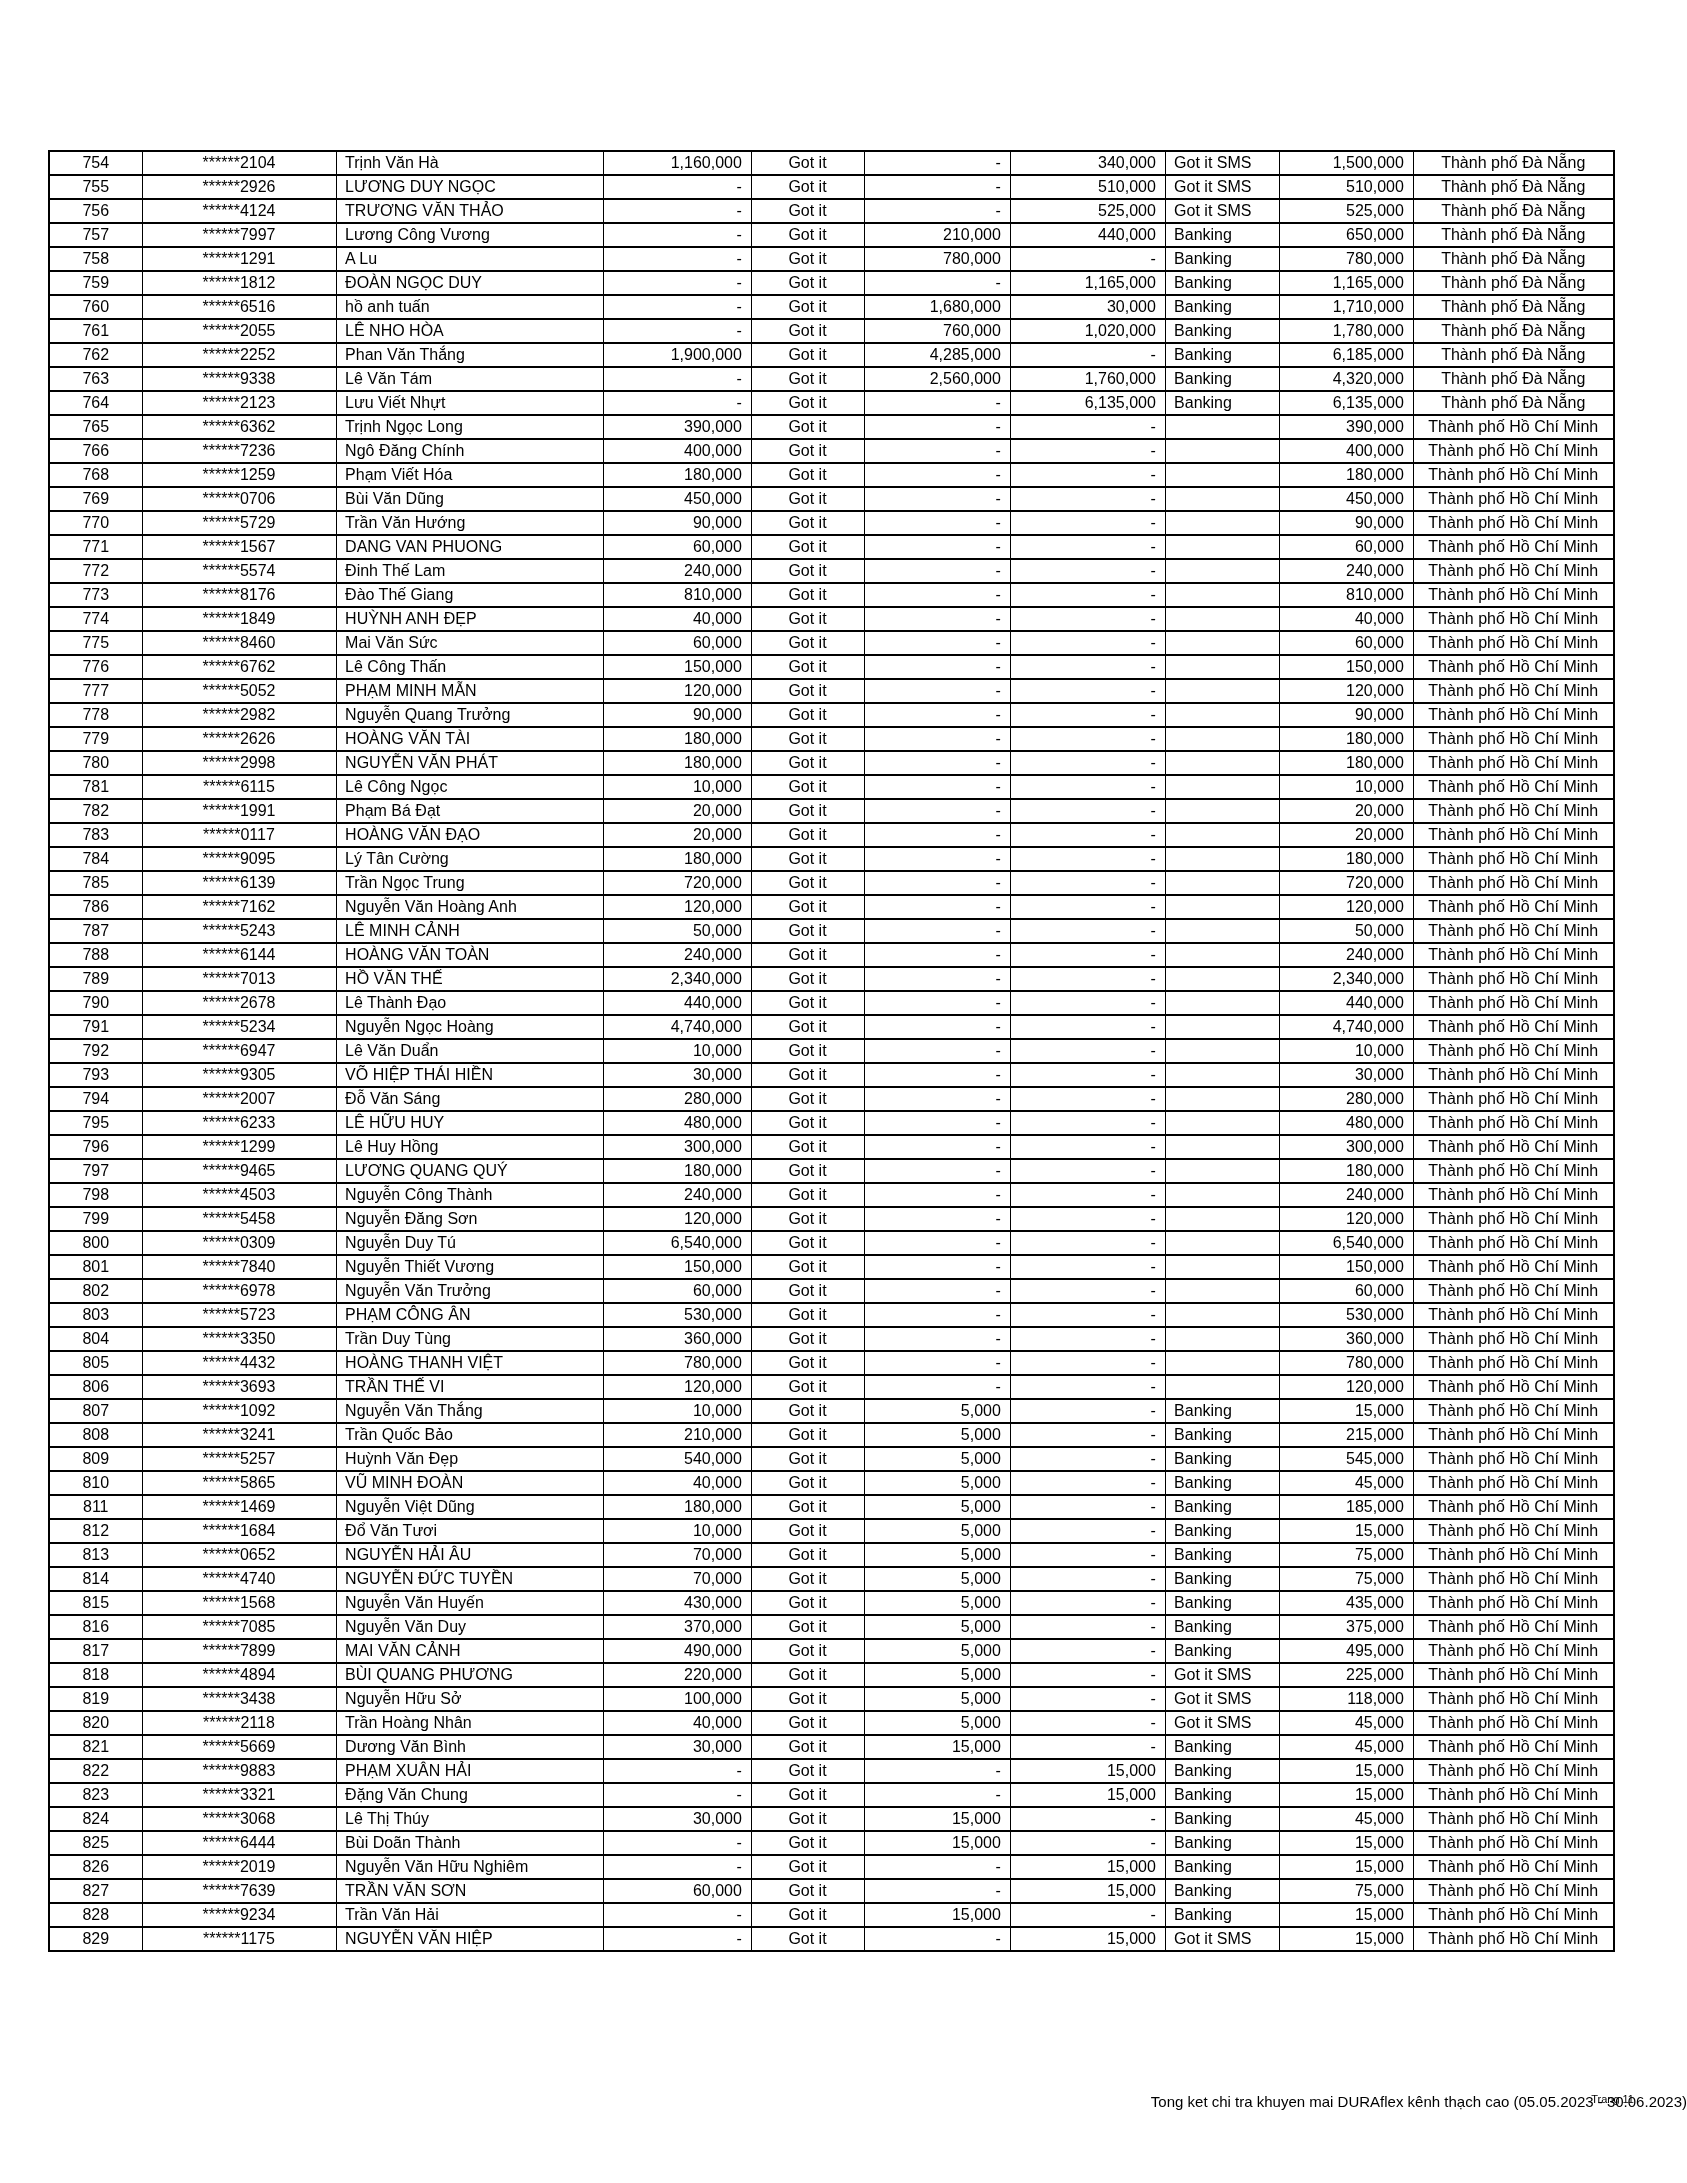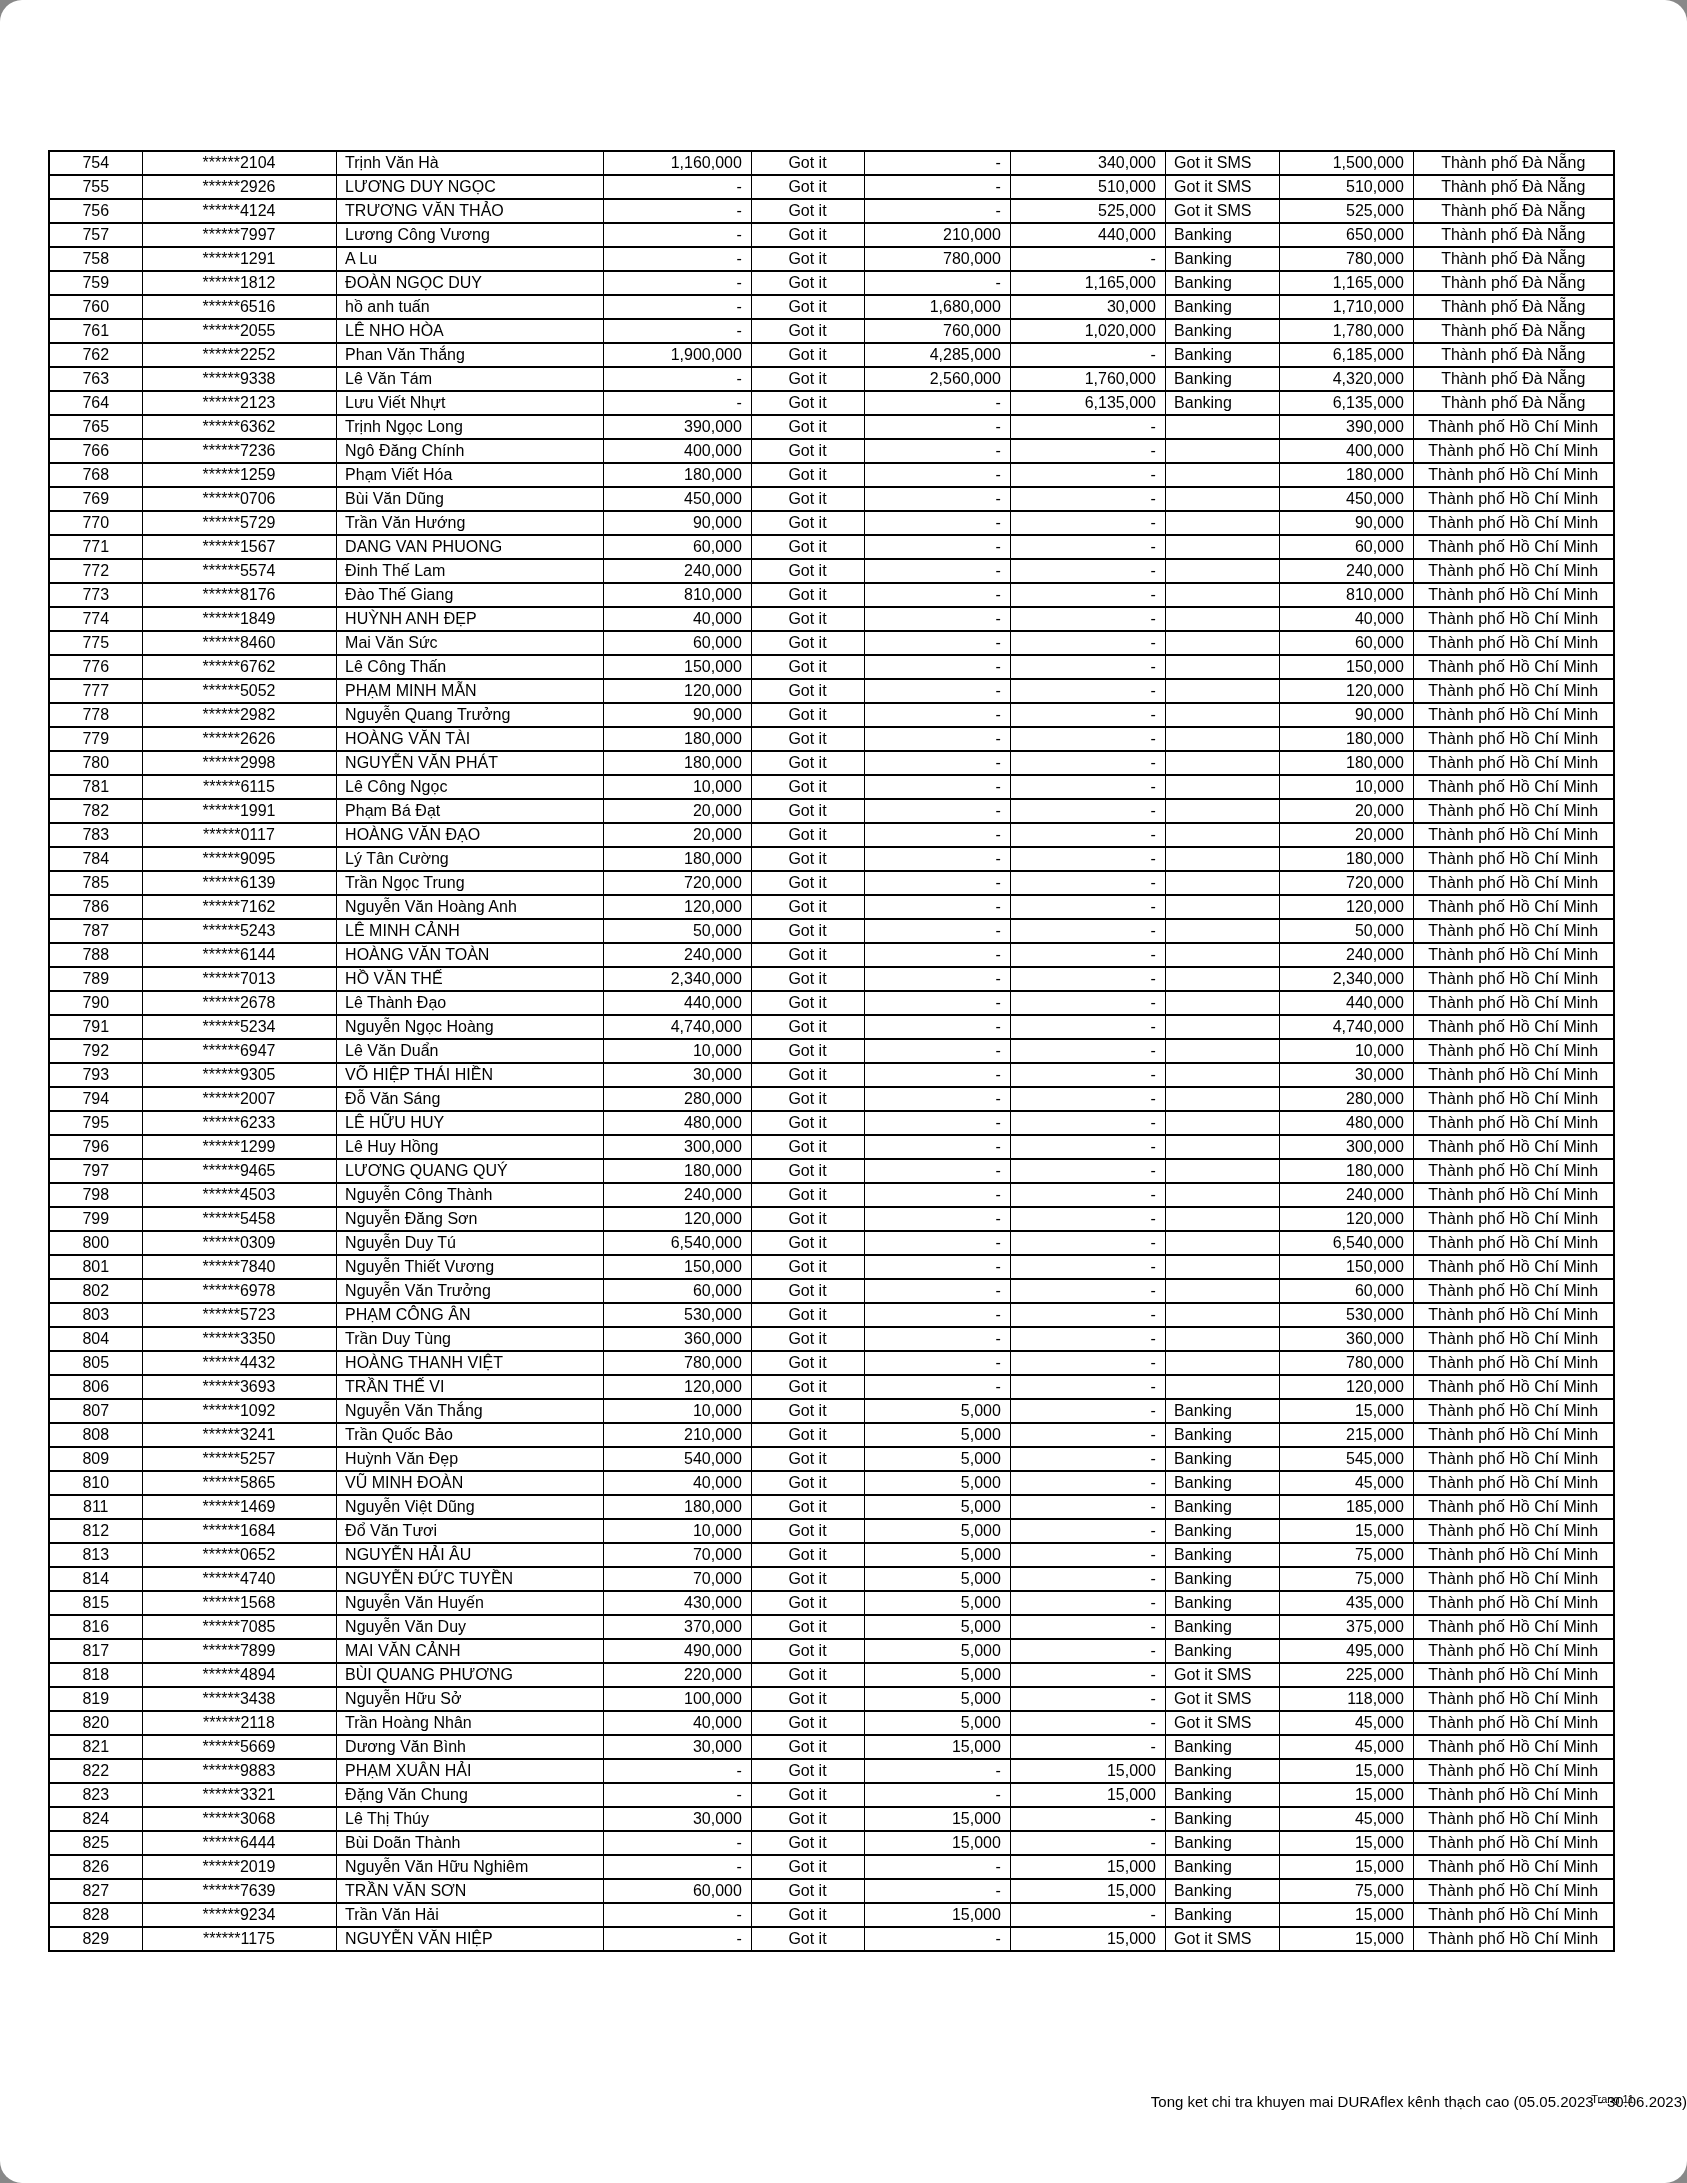--- a/index.html
+++ b/index.html
@@ -4,21 +4,20 @@
 <style>
   html, body { margin: 0; padding: 0; background: #888; }
   .page {
     position: relative;
     width: 1687px;
     height: 2183px;
     background: #ffffff;
     font-family: "Liberation Sans", sans-serif;
     color: #000;
     overflow: hidden;
-    border-radius: 22px;
   }
   table.payout {
     position: absolute;
     left: 48px;
     top: 150px;
     width: 1565px;
     border-collapse: collapse;
     table-layout: fixed;
     border: 2px solid #000;
   }

